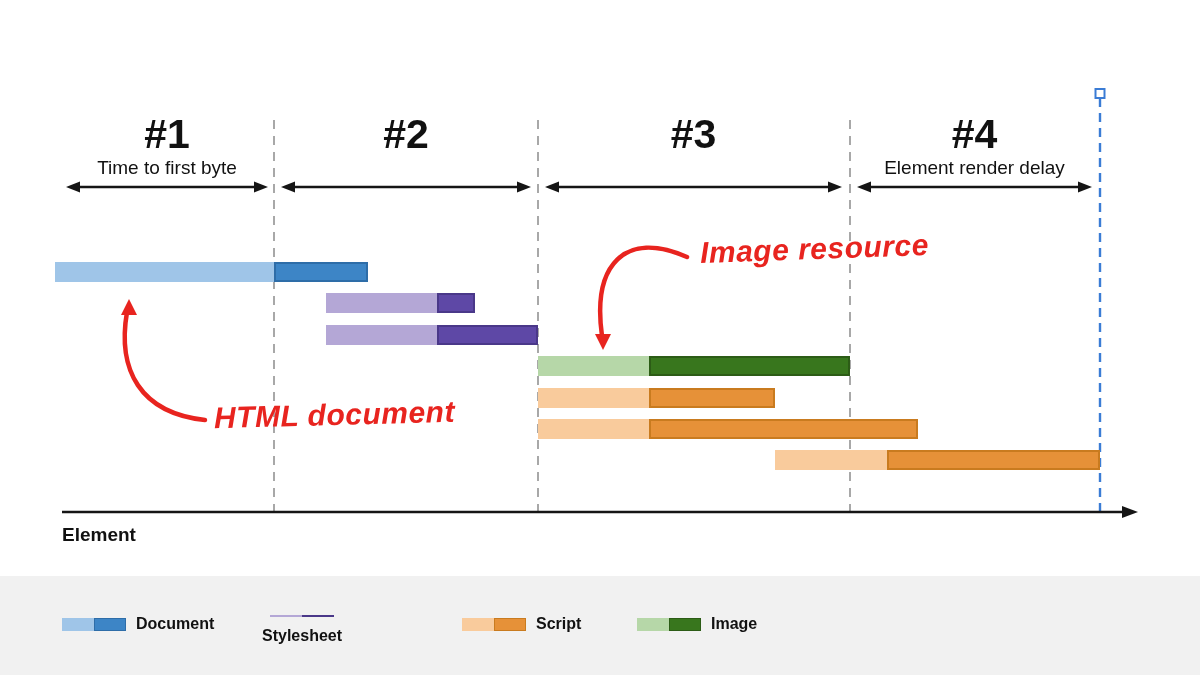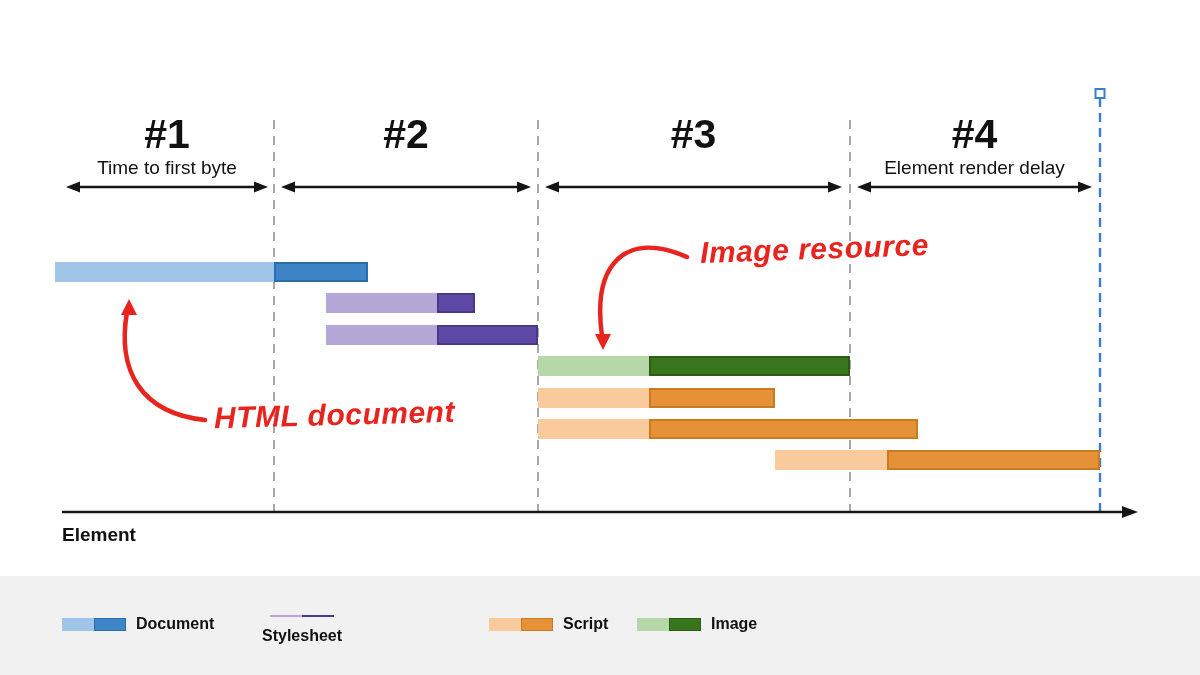--- a/index.html
+++ b/index.html
@@ -126,21 +126,21 @@
           </span>
           <span class="legend-label">Document</span>
         </div>
         <div class="legend-item" style="left: 262px; flex-direction: column;">
           <span class="legend-swatch">
             <span class="half" style="background:#b4a7d6"></span>
             <span class="half" style="background:#5e48a6;border:1.5px solid #4a3889"></span>
           </span>
           <span class="legend-label">Stylesheet</span>
         </div>
-        <div class="legend-item" style="left: 462px; margin-left: 27px;">
+        <div class="legend-item" style="left: 462px;">
           <span class="legend-swatch">
             <span class="half" style="background:#f9cb9c"></span>
             <span class="half" style="background:#e69138;border:1.5px solid #c97b1f"></span>
           </span>
           <span class="legend-label">Script</span>
         </div>
         <div class="legend-item" style="left: 637px; text-align: right;">
           <span class="legend-swatch">
             <span class="half" style="background:#b6d7a8"></span>
             <span class="half" style="background:#38761d;border:1.5px solid #2c5c16"></span>

